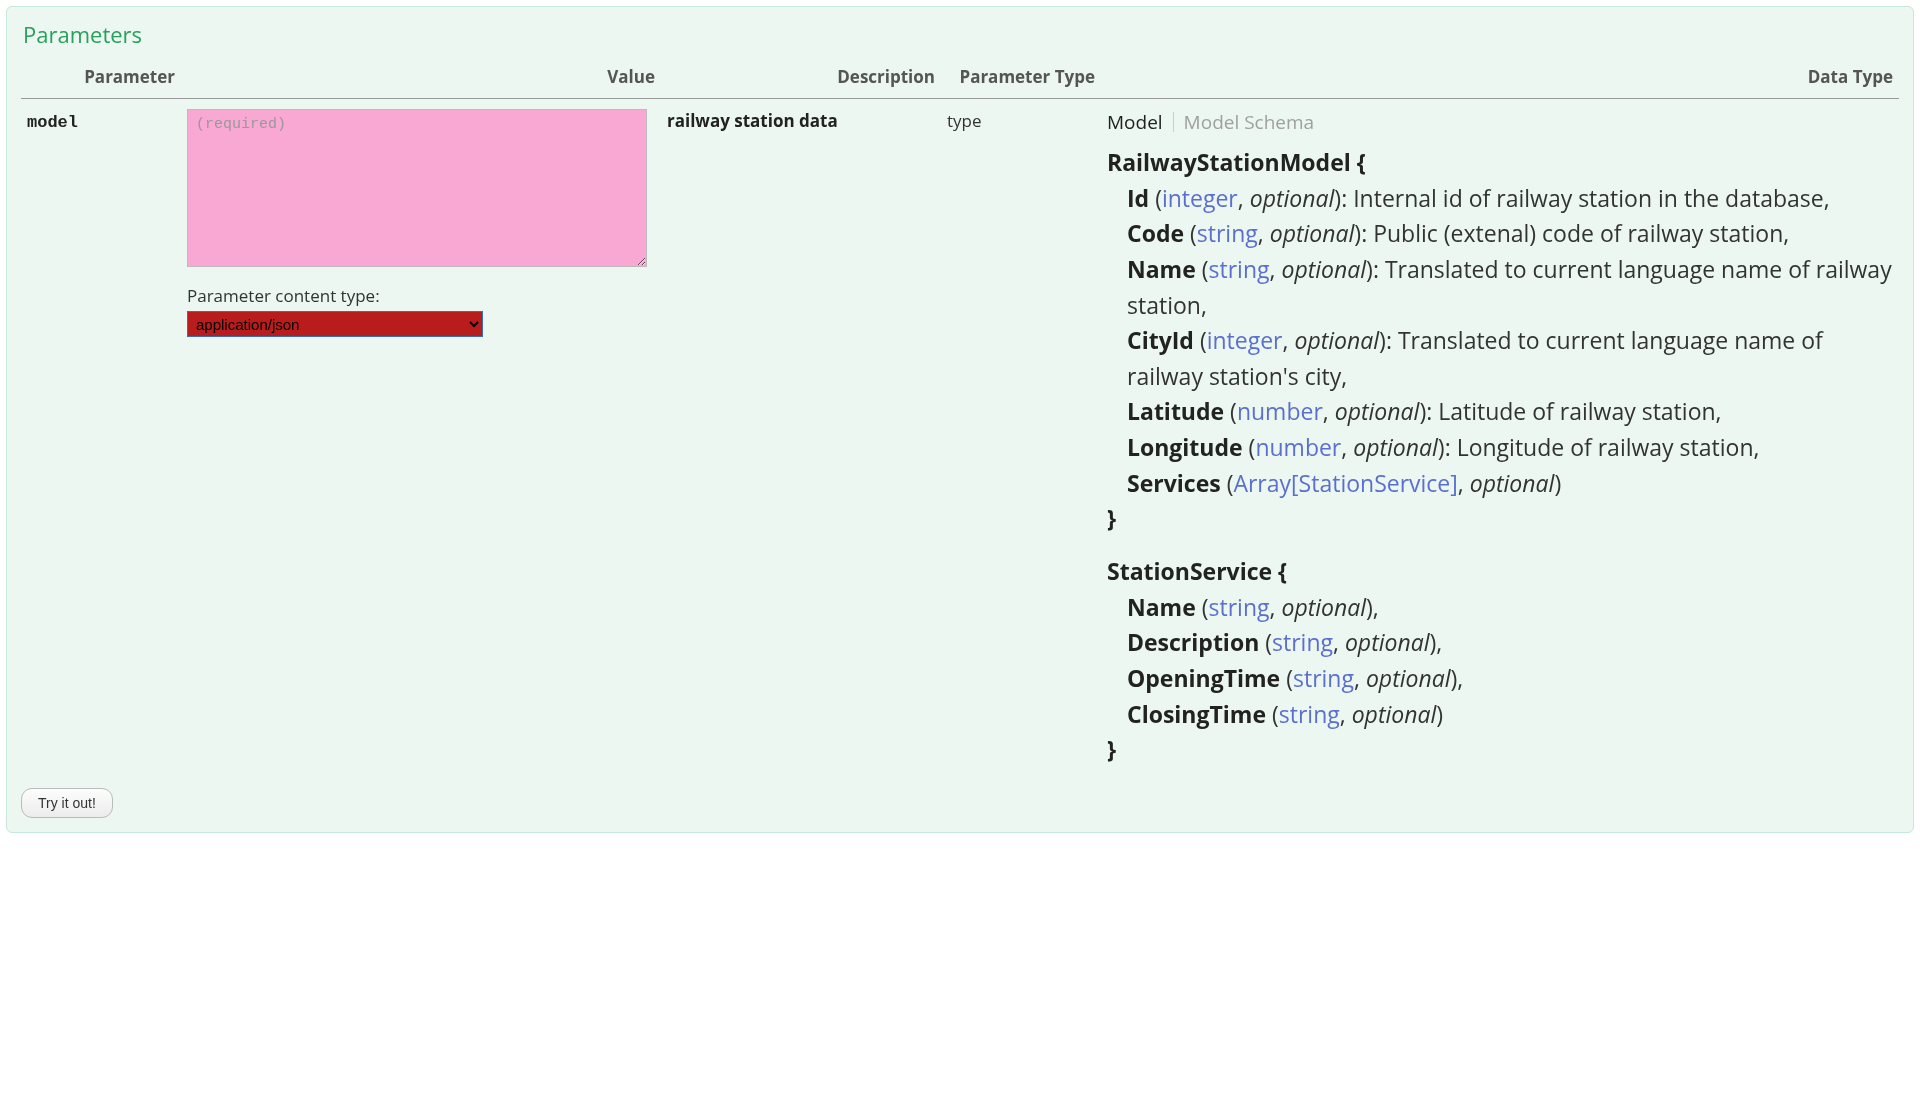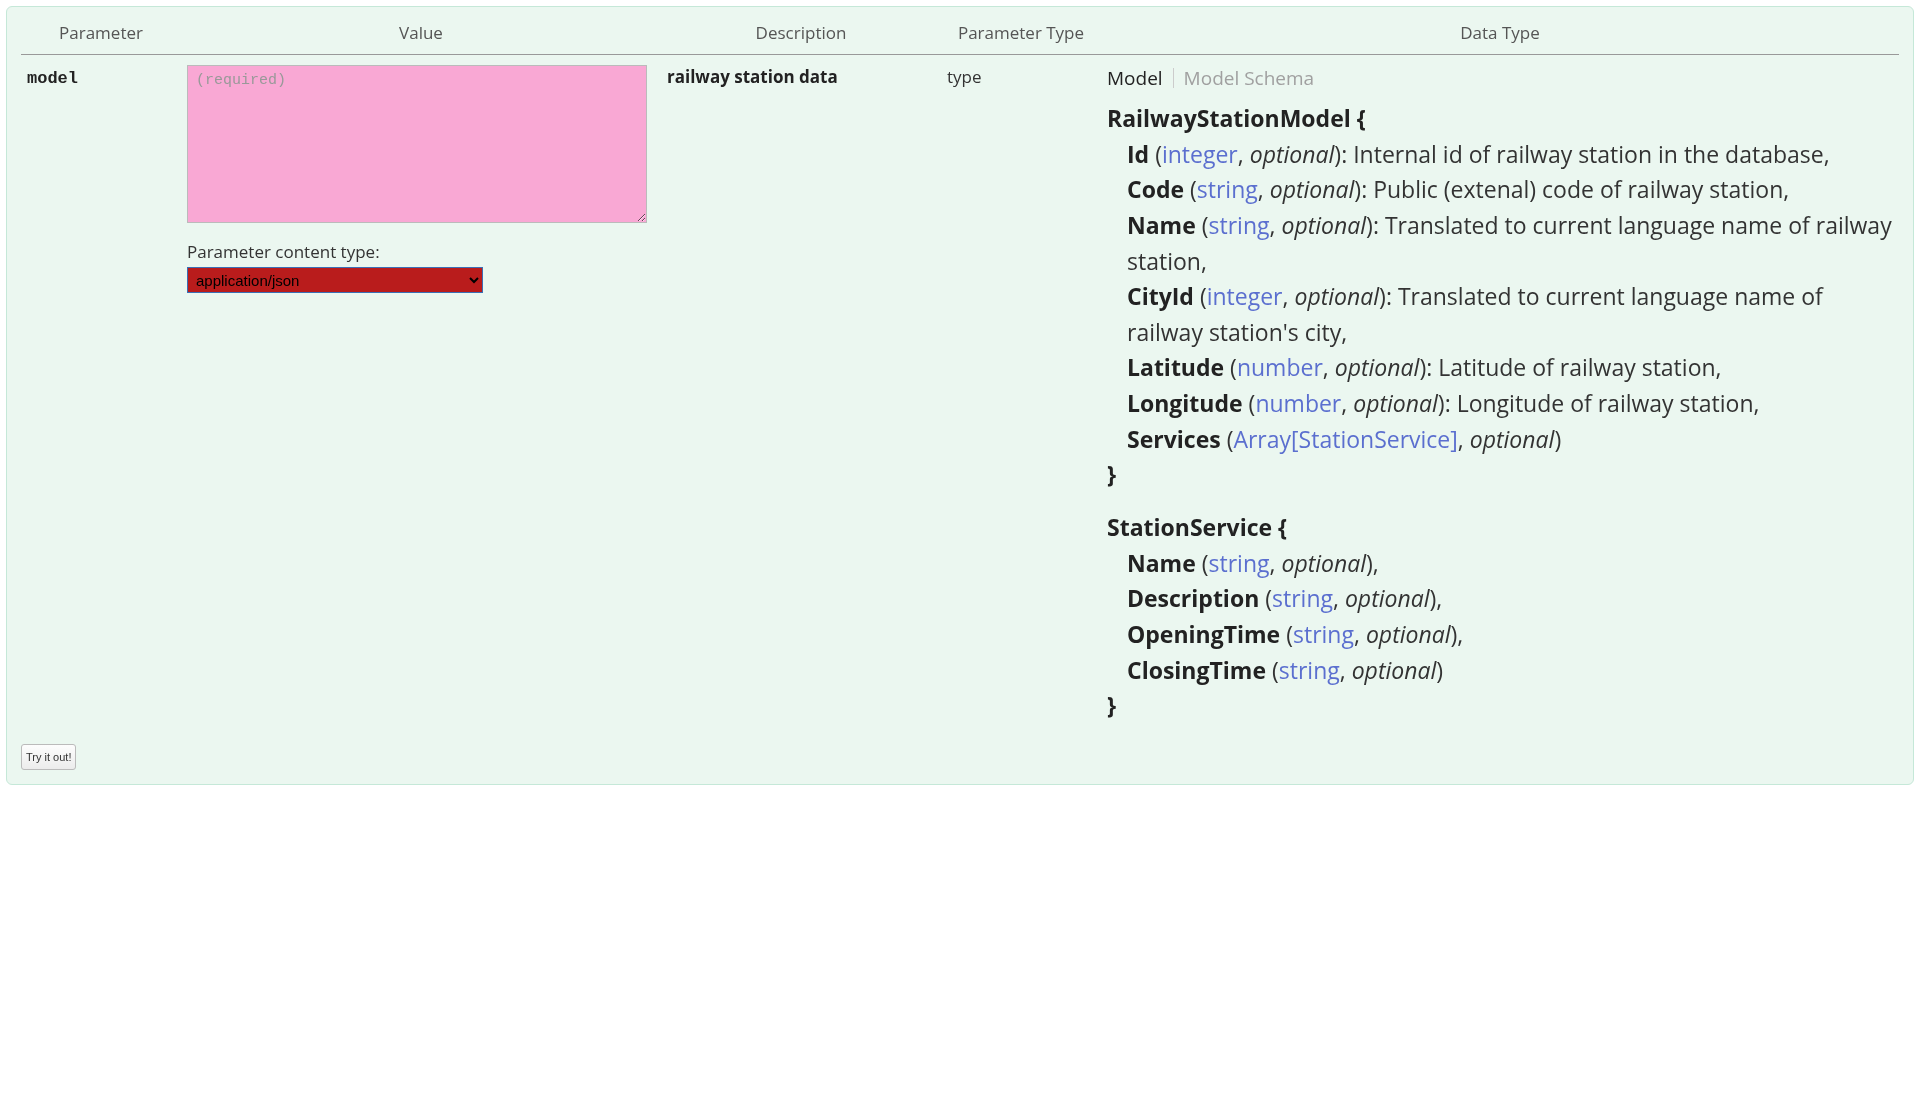--- a/index.html
+++ b/index.html
@@ -21,22 +21,22 @@
     color: #28a15c;
     font-size: 22px;
     font-weight: 500;
     margin: 6px 0 8px 2px;
   }
   table.params {
     width: 100%;
     border-collapse: collapse;
   }
   table.params thead th {
-    text-align: center;
-    font-weight: 400;
+    text-align: right;
+    font-weight: 700;
     color: #555;
     font-size: 17px;
     padding: 8px 6px 10px 6px;
     border-bottom: 1px solid #999;
   }
   table.params td {
     vertical-align: top;
     padding: 10px 6px 6px 6px;
     font-size: 17px;
     color: #333;
@@ -127,31 +127,32 @@
     color: #333;
   }
   .brace {
     font-weight: 700;
     color: #222;
   }
   button.try {
     margin-top: 14px;
     background: linear-gradient(#fdfdfd, #ececec);
     border: 1px solid #bbb;
-    border-radius: 3px;
-    padding: 6px 4px;
-    font-size: 11px;
+    border-radius: 11px;
+    padding: 6px 16px;
+    font-size: 14px;
     color: #333;
     cursor: pointer;
   }
 </style>
 </head>
 <body>
 
 <div class="panel">
+  <div class="section-title">Parameters</div>
 
   <table class="params">
     <thead>
       <tr>
         <th class="col-param">Parameter</th>
         <th class="col-value">Value</th>
         <th class="col-desc">Description</th>
         <th class="col-ptype">Parameter Type</th>
         <th class="col-dtype">Data Type</th>
       </tr>

